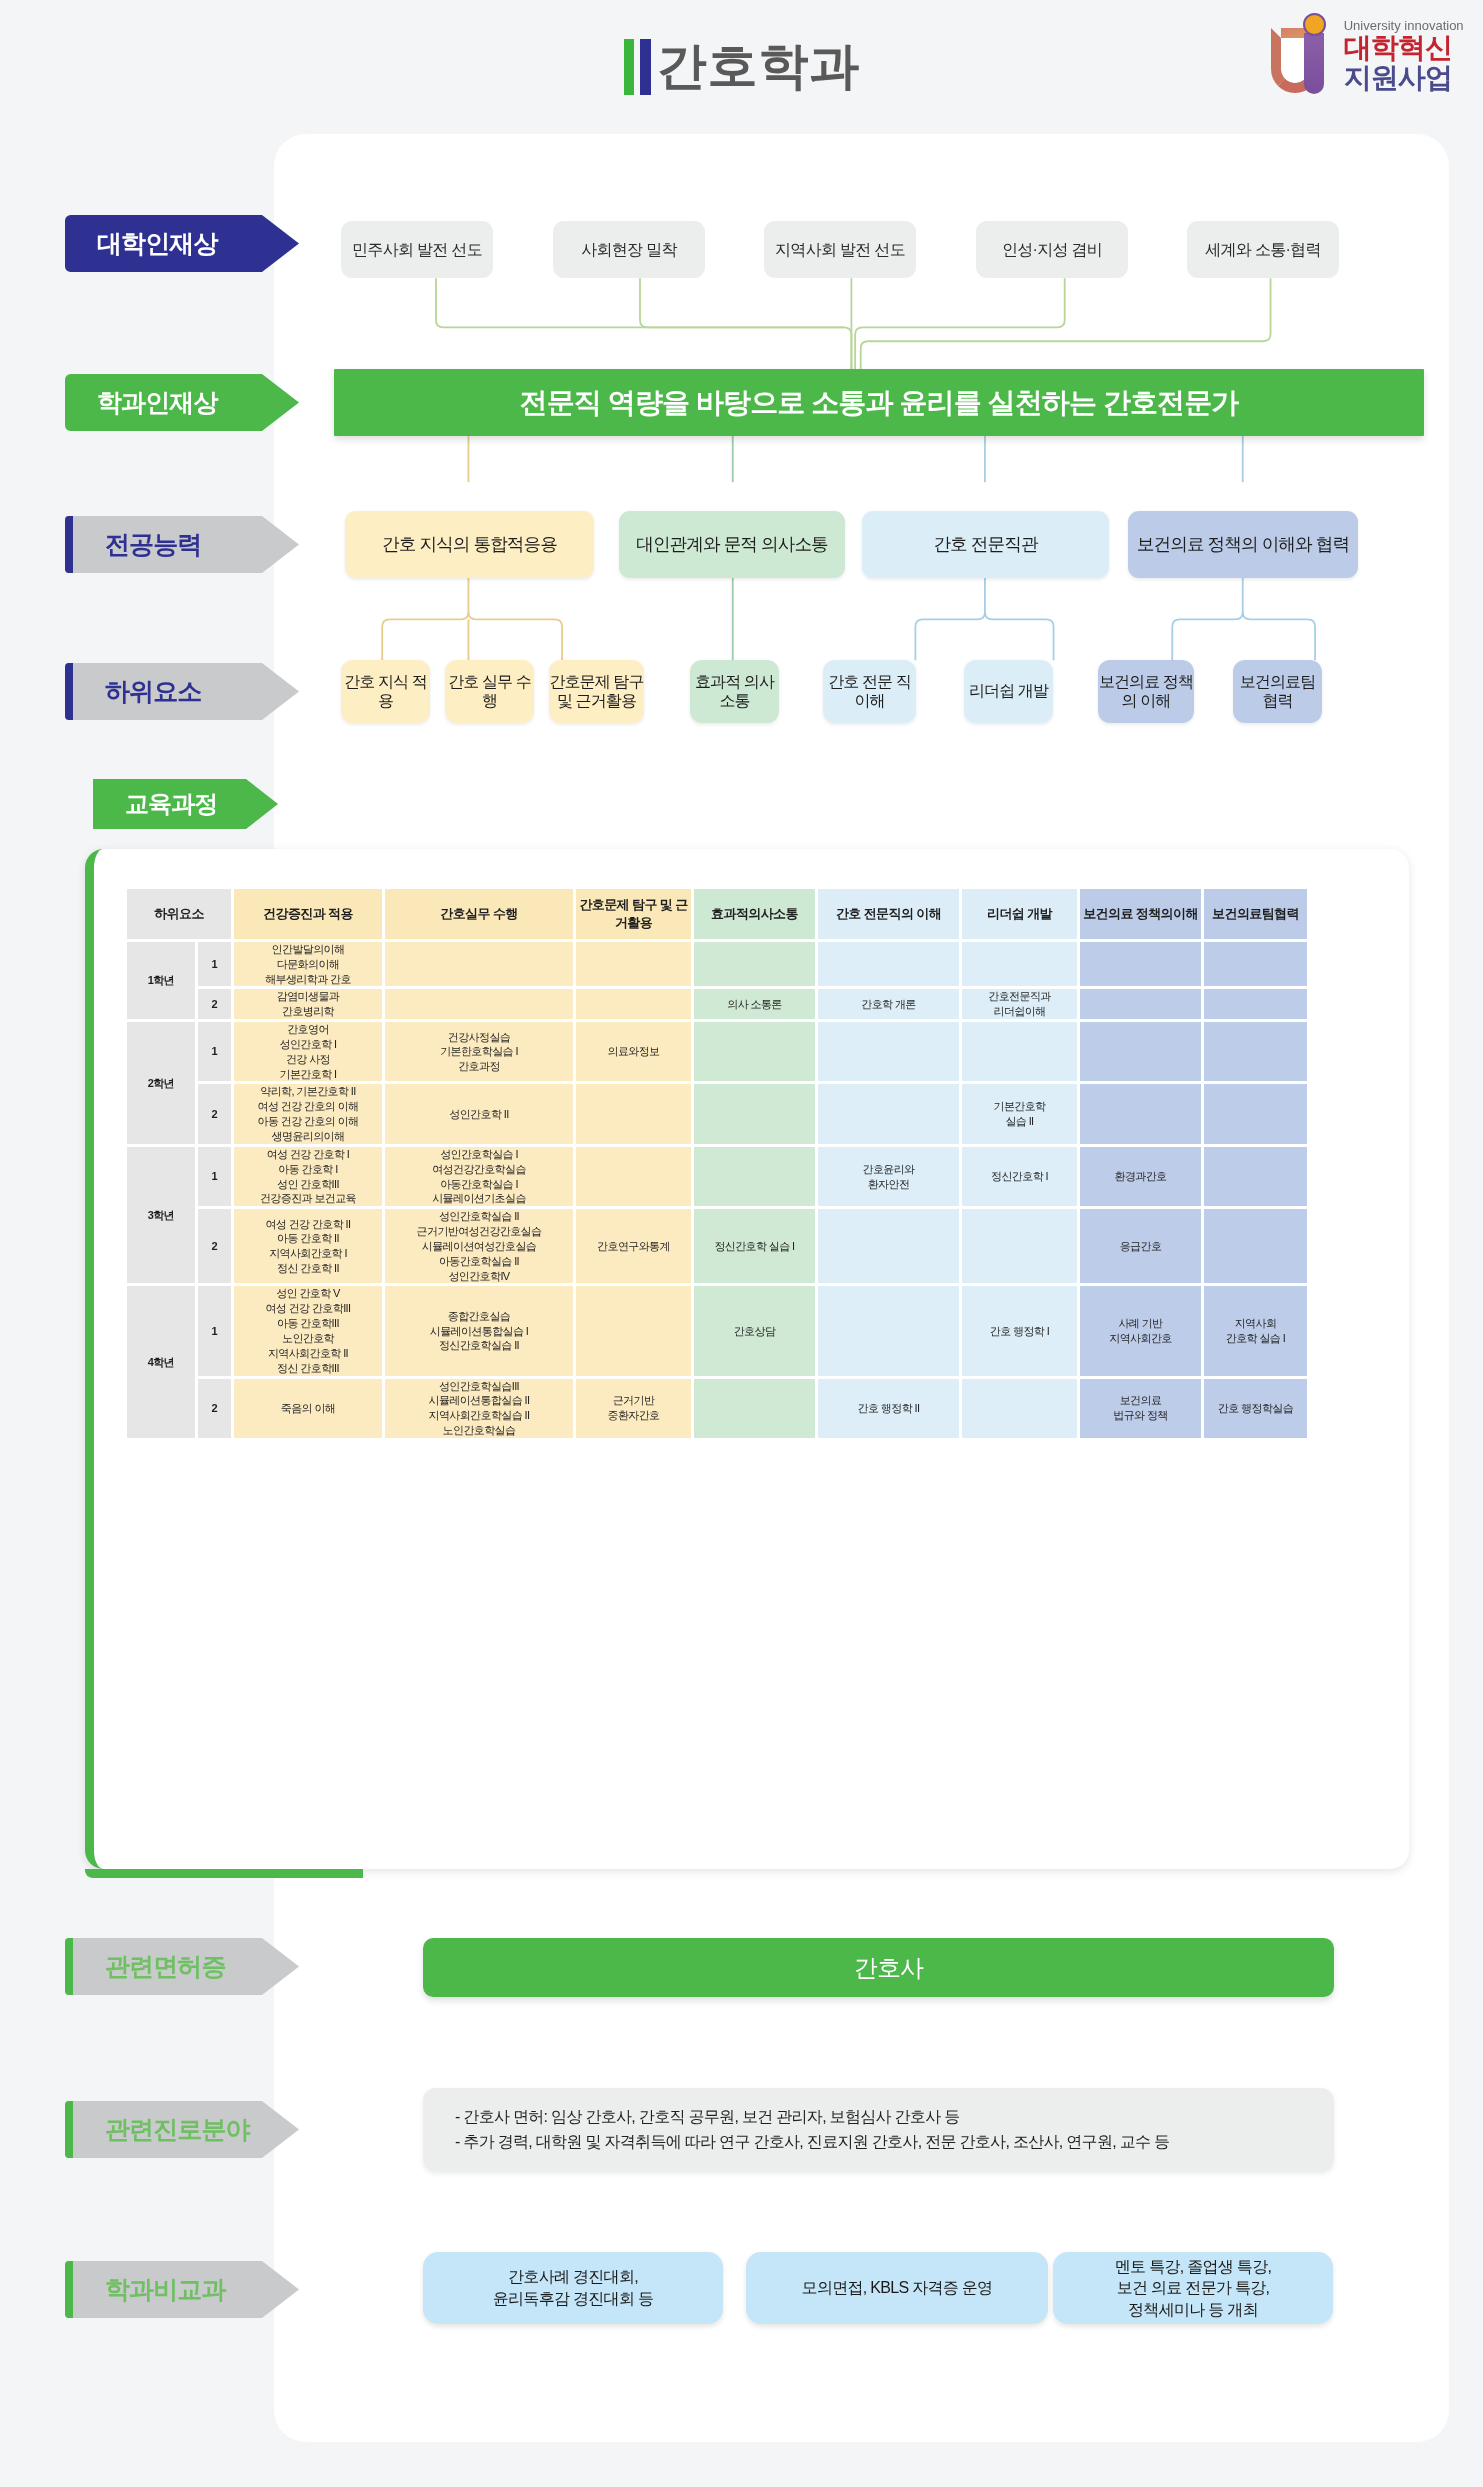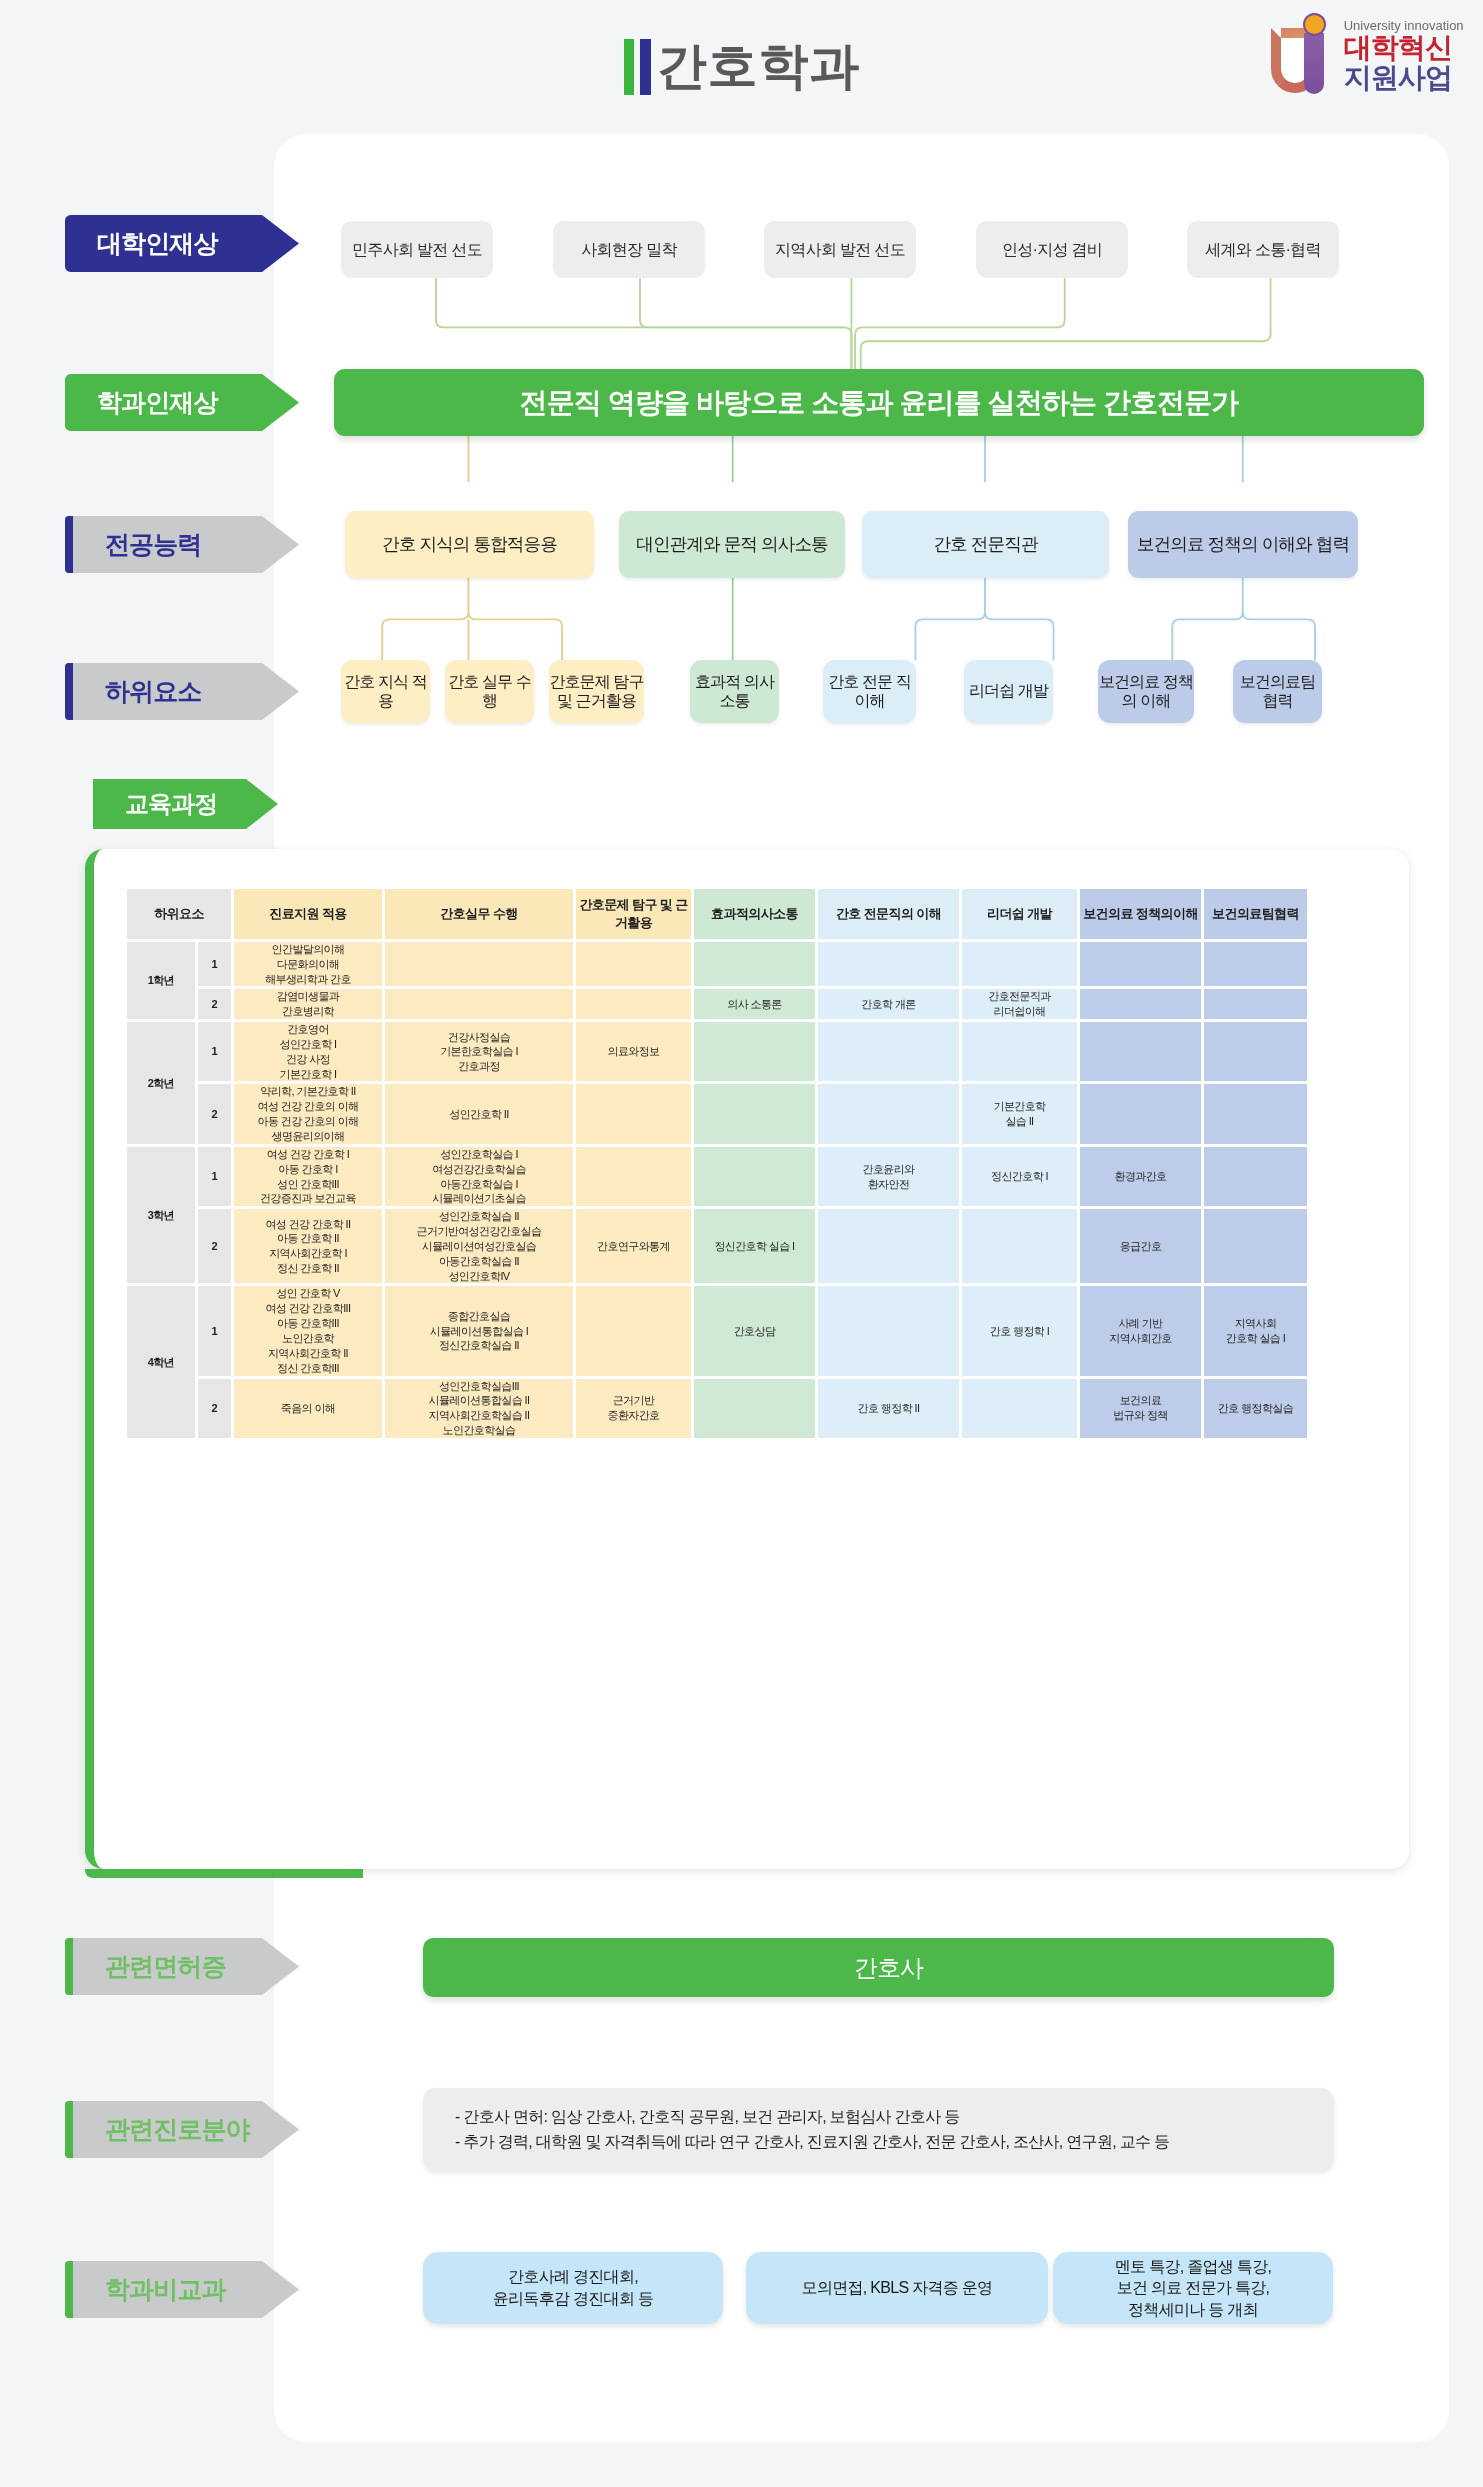--- a/index.html
+++ b/index.html
@@ -84,21 +84,21 @@
     background: #63c152; border-radius: 5.6px 5.6px 0 0; z-index: -1;
   }
   .talent-box::after {
     content: ""; position: absolute; bottom: -6.5px; left: 35px; right: 35px; height: 13px;
     background: #3c3f94; border-radius: 0 0 3.7px 3.7px; z-index: -1;
   }
 
   
   .vision {
     position: absolute; left: 334px; right: 60px; top: 369px; height: 67px;
-    background: #4cb849; border-radius: 11px;
+    background: #4cb849; border-radius: 1px;
     display: flex; align-items: center; justify-content: center;
     color: #fff; font-size: 28px; font-weight: bold; letter-spacing: -0.9px;
     box-shadow: 0 3.7px 6.5px rgba(0,0,0,.12);
   }
 
   
   .comp {
     position: absolute; height: 67px; border-radius: 11px;
     display: flex; align-items: center; justify-content: center; text-align: center;
     font-size: 17.6px; color: #1d1d1d; letter-spacing: -0.9px; line-height: 1.25;
@@ -256,21 +256,21 @@
 <div class="sub c-navy" style="left:1098px; top:660px; width:96px;">보건의료 정책의 이해</div>
 <div class="sub c-navy" style="left:1233px; top:660px; width:89px;">보건의료팀 협력</div>
 
 <div class="chev tag" style="left:93px; top:779px;">교육과정</div>
 
 <div class="curric">
   <table class="cur">
     <thead>
       <tr>
         <th class="h-grey" colspan="2" style="width:104px;">하위요소</th>
-        <th class="h-yel" style="width:148px;">진료지원 적용</th>
+        <th class="h-yel" style="width:148px;">건강증진과 적용</th>
         <th class="h-yel" style="width:188px;">간호실무 수행</th>
         <th class="h-yel" style="width:115px;">간호문제 탐구 및 근거활용</th>
         <th class="h-grn" style="width:121px;">효과적의사소통</th>
         <th class="h-blu" style="width:141px;">간호 전문직의 이해</th>
         <th class="h-blu" style="width:115px;">리더쉽 개발</th>
         <th class="h-nvy" style="width:121px;">보건의료 정책의이해</th>
         <th class="h-nvy" style="width:103px;">보건의료팀협력</th>
       </tr>
     </thead>
     <tbody id="cur-body">

